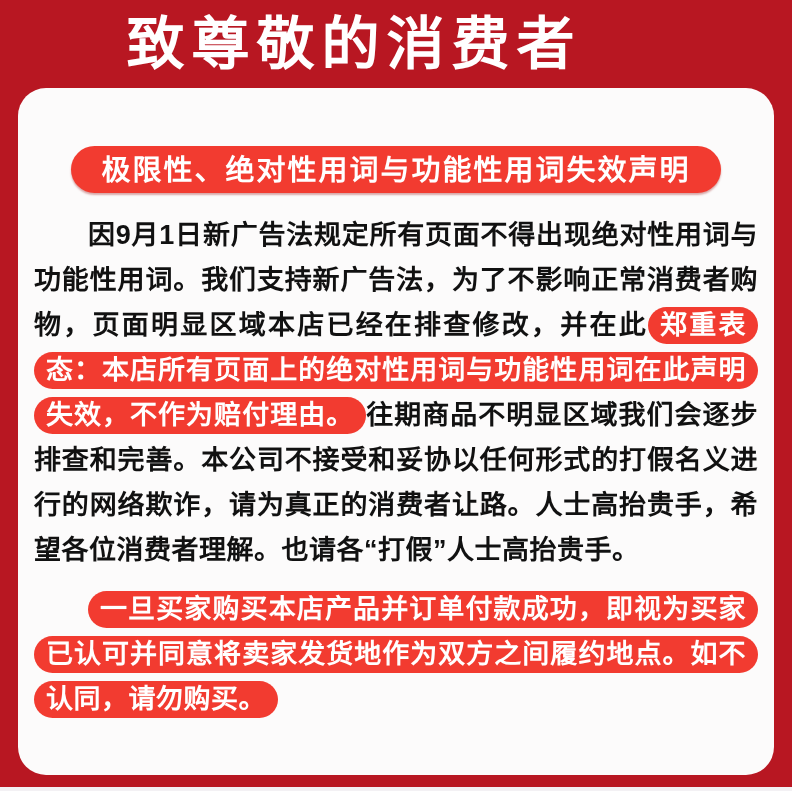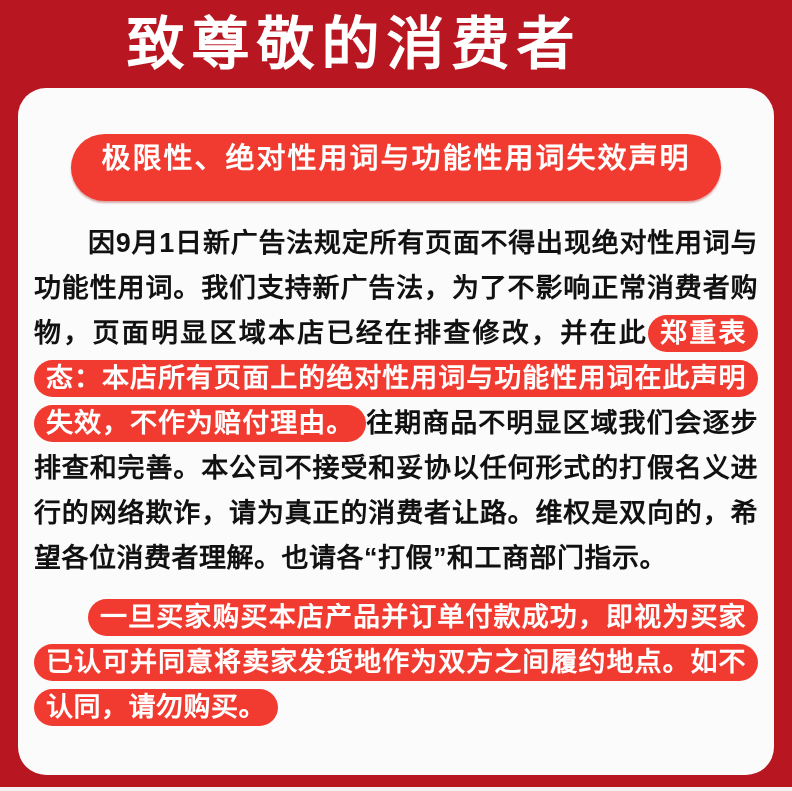--- a/index.html
+++ b/index.html
@@ -28,26 +28,26 @@
   }
   .card{
     position:absolute;top:88px;left:18px;right:18px;bottom:16px;
     background:var(--card-bg);
     border-radius:28px;
     box-sizing:border-box;
     padding:42px 16px 0;
   }
   .pill-banner{
     width:fit-content;
-    margin:4px auto 20px;
+    margin:16px auto 20px;
     background:var(--bright-red);
     color:#FFFFFF;
     font-size:29px;font-weight:700;letter-spacing:2px;
     line-height:1;
-    padding:10px 30px 28px;
+    padding:10px 30px 8px;
     border-radius:999px;
     box-shadow:0 2px 2px rgba(150,15,15,0.35);
     white-space:nowrap;
   }
   .notice-body p{
     margin:0 0 8px;
     color:var(--text);
     font-size:27px;font-weight:700;
     line-height:45px;
     text-align:justify;
@@ -71,19 +71,19 @@
 </head>
 <body>
 
 <div class="header">
   <h1 class="page-title">致尊敬的消费者</h1>
 </div>
 
 <div class="card">
   <div class="pill-banner">极限性、绝对性用词与功能性用词失效声明</div>
   <div class="notice-body" id="notice-body">
-      <p><span>因9月1日新广告法规定所有页面不得出现绝对性用词与功能性用词。我们支持新广告法，为了不影响正常消费者购物，页面明显区域本店已经在排查修改，并在此</span><span class="hl">郑重表态：本店所有页面上的绝对性用词与功能性用词在此声明失效，不作为赔付理由。</span><span>往期商品不明显区域我们会逐步排查和完善。本公司不接受和妥协以任何形式的打假名义进行的网络欺诈，请为真正的消费者让路。维权是双向的，希望各位消费者理解。也请各“打假”和工商部门指示。</span></p>
+      <p><span>因9月1日新广告法规定所有页面不得出现绝对性用词与功能性用词。我们支持新广告法，为了不影响正常消费者购物，页面明显区域本店已经在排查修改，并在此</span><span class="hl">郑重表态：本店所有页面上的绝对性用词与功能性用词在此声明失效，不作为赔付理由。</span><span>往期商品不明显区域我们会逐步排查和完善。本公司不接受和妥协以任何形式的打假名义进行的网络欺诈，请为真正的消费者让路。人士高抬贵手，希望各位消费者理解。也请各“打假”人士高抬贵手。</span></p>
       <p class="highlight-para"><span class="hl">一旦买家购买本店产品并订单付款成功，即视为买家已认可并同意将卖家发货地作为双方之间履约地点。如不认同，请勿购买。</span></p>
     </div>
 
 </div>
 
 <div class="bottom-strip"></div>
 
 </body></html>

